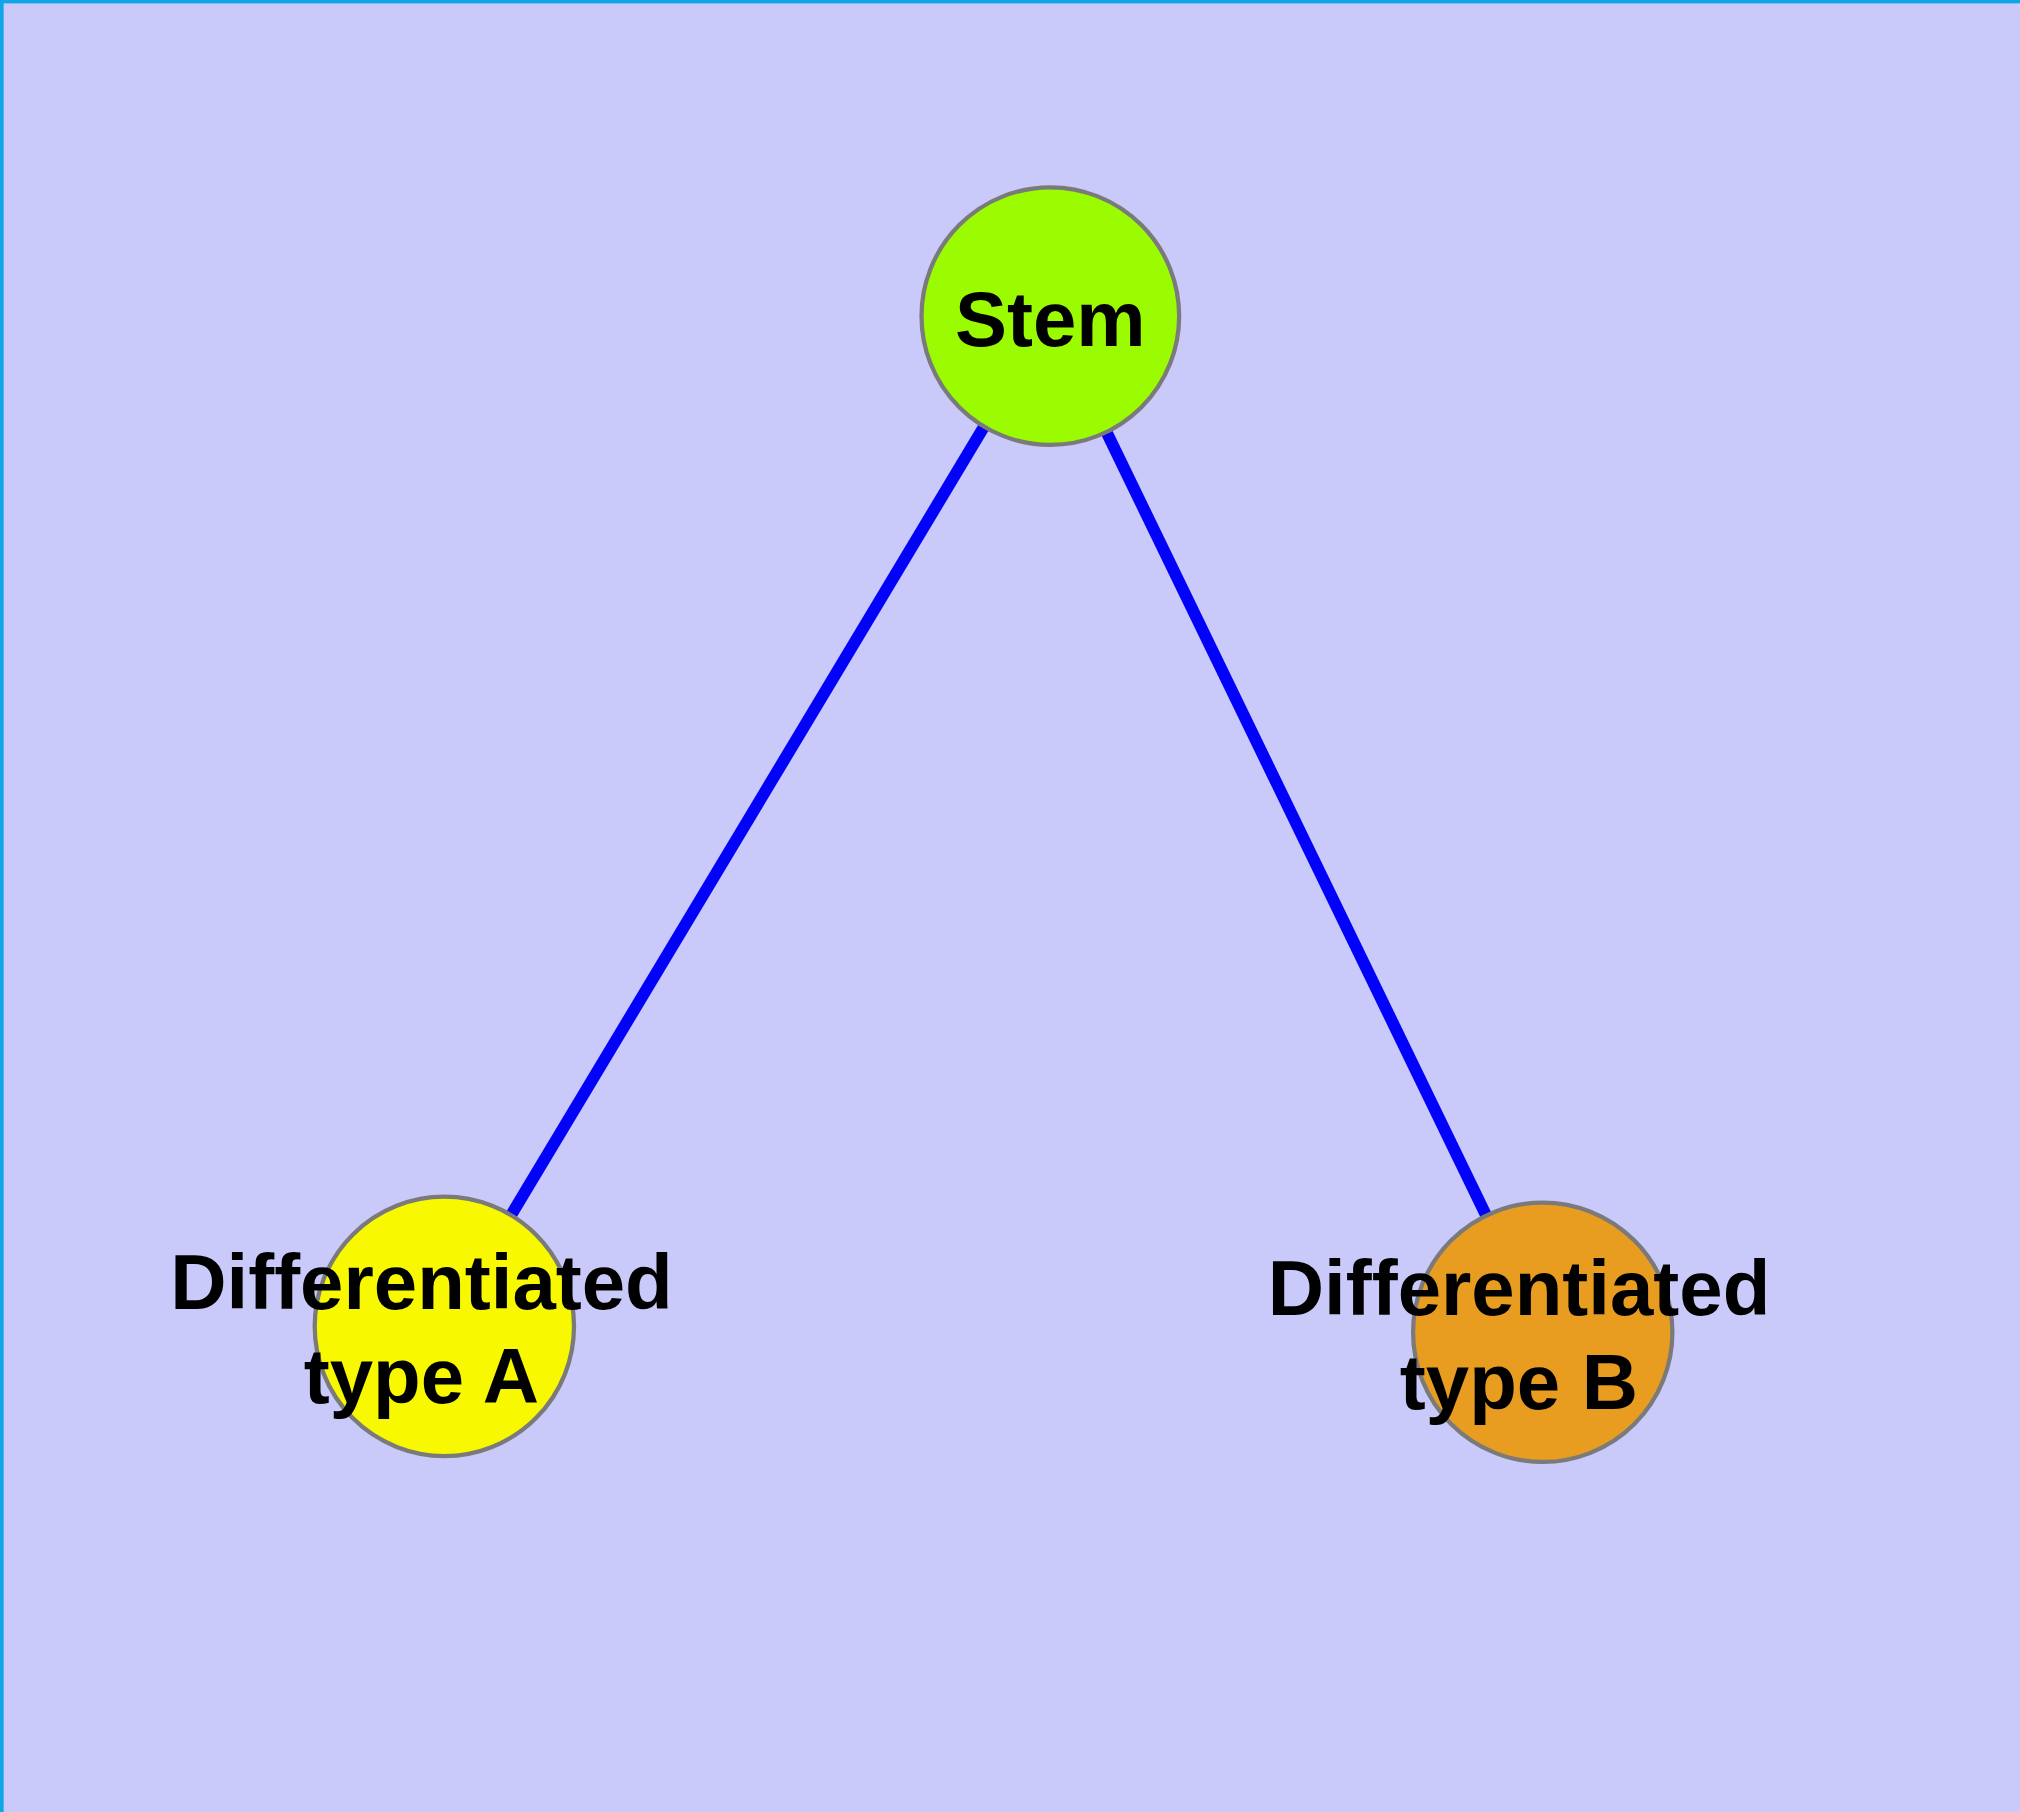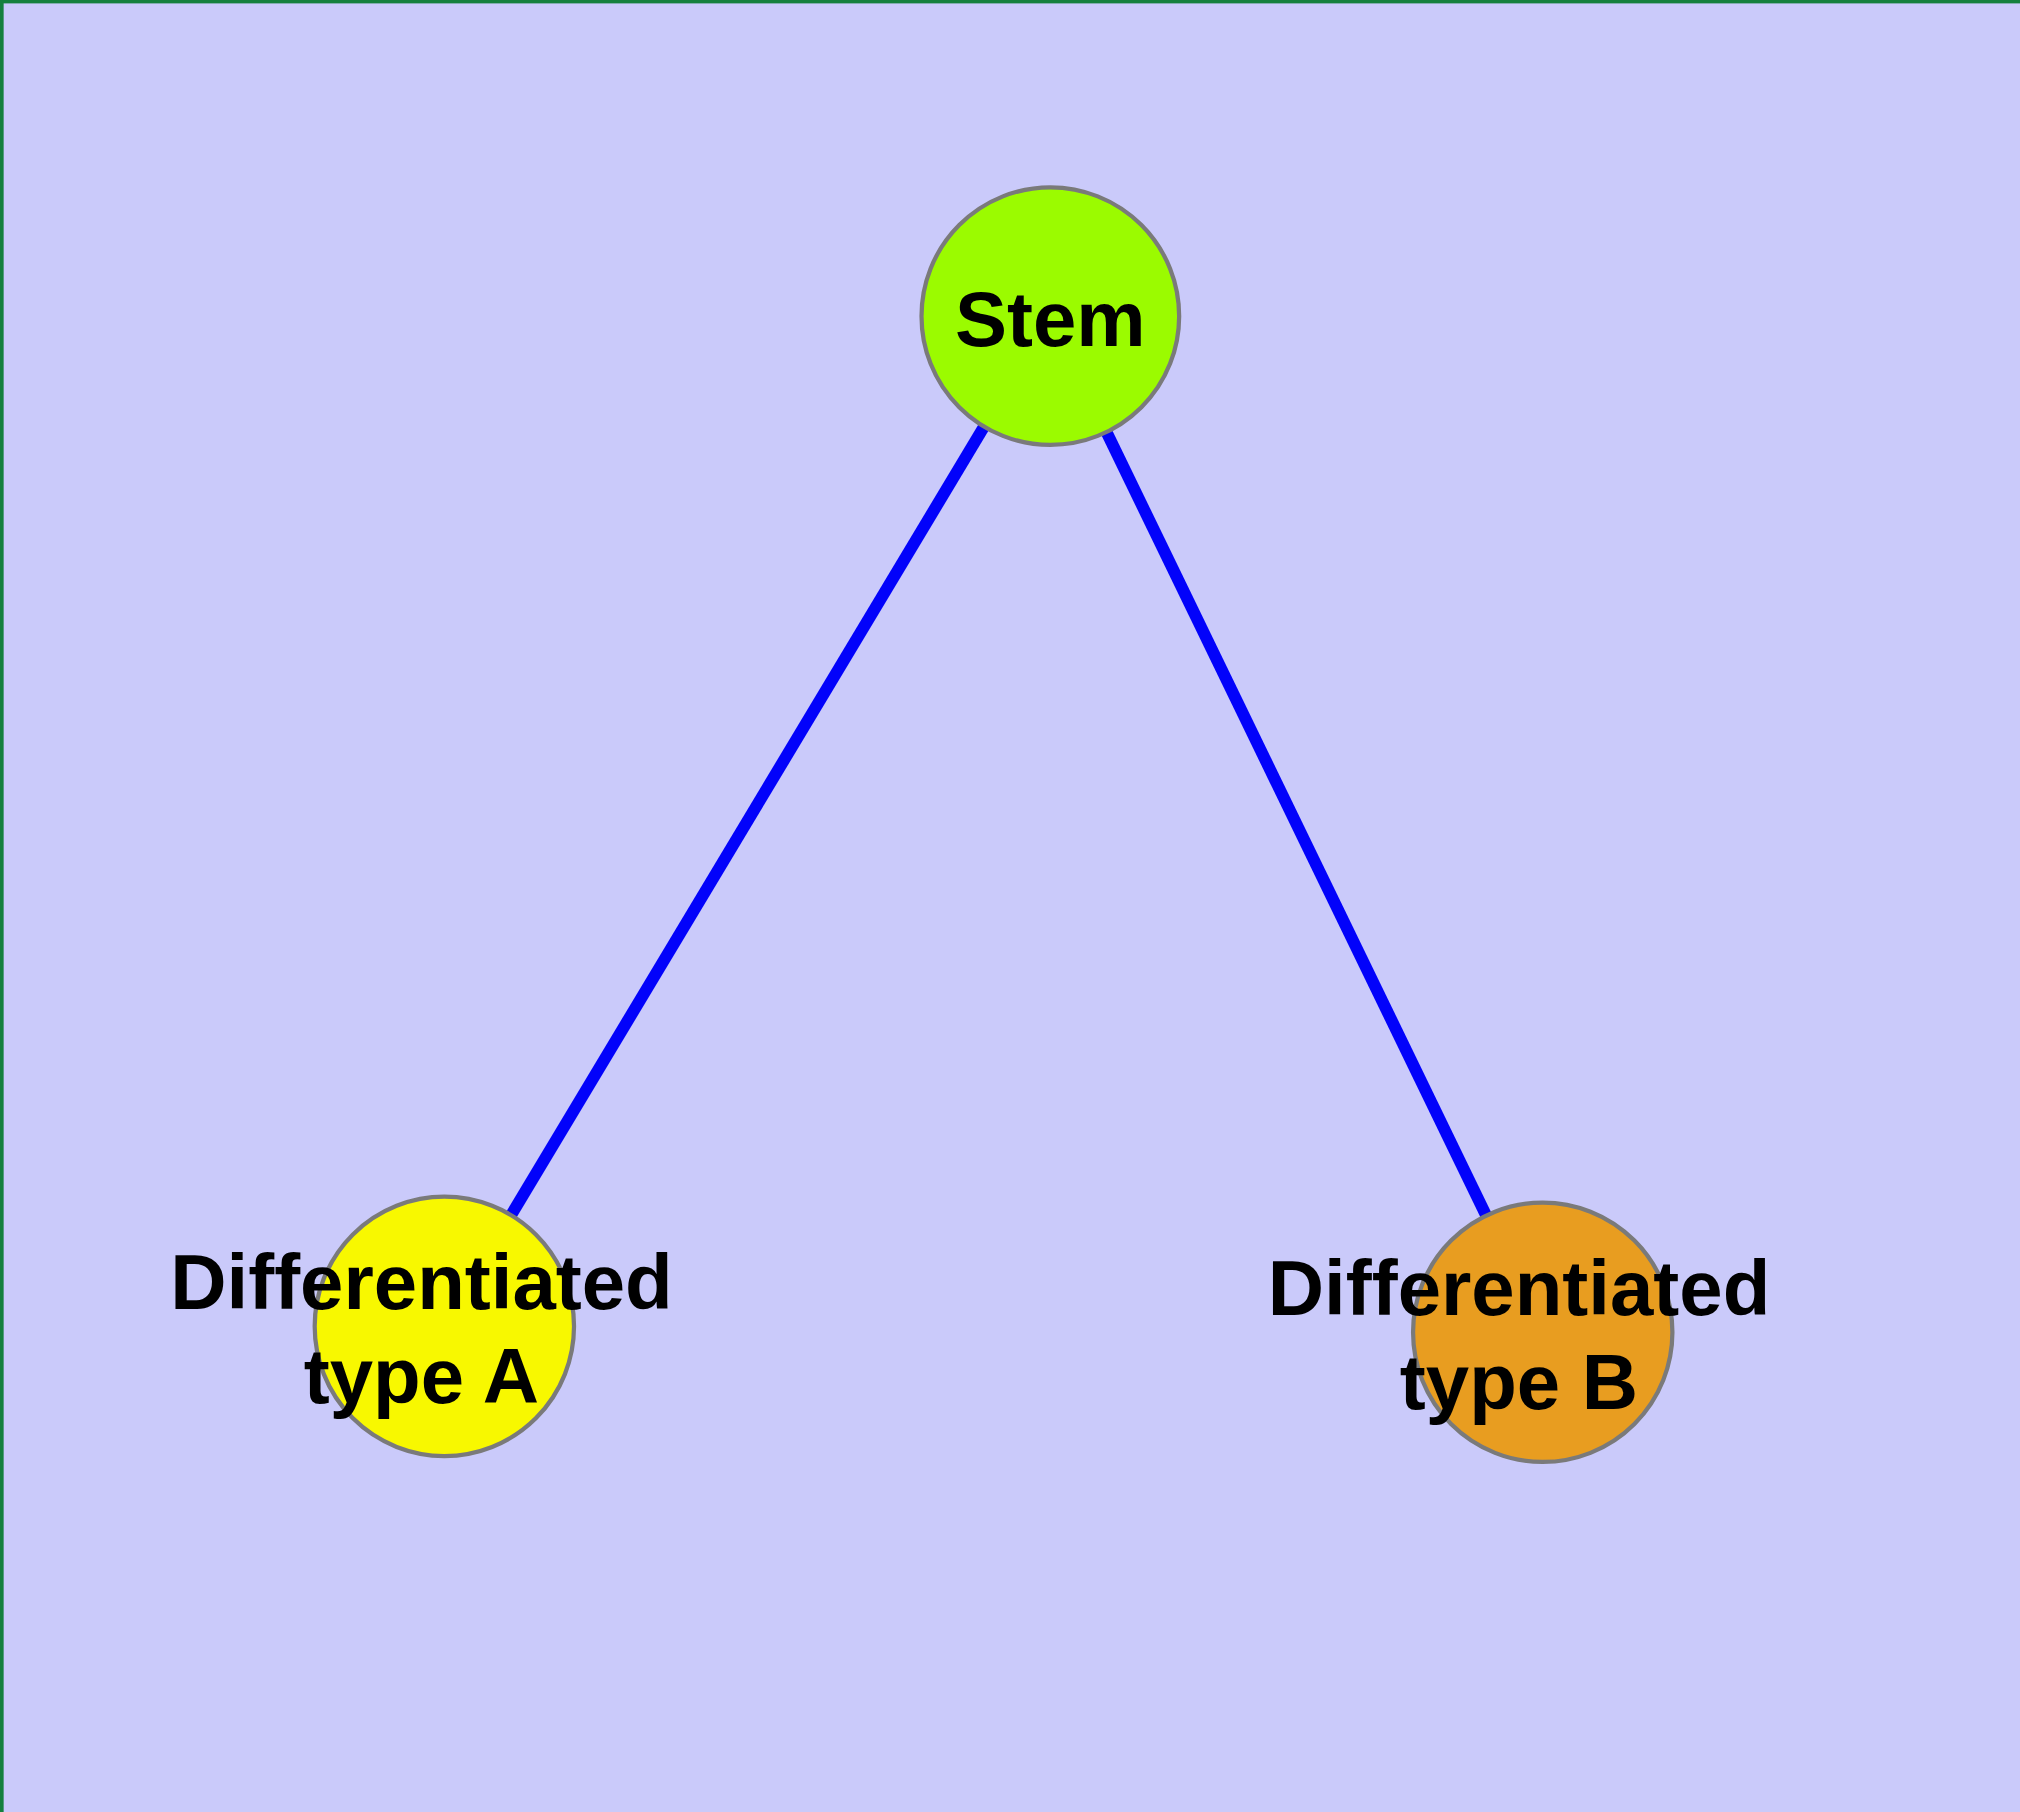--- a/index.html
+++ b/index.html
@@ -4,21 +4,21 @@
 <style>
   html, body {
     margin: 0;
     padding: 0;
     background: #ffffff;
   }
   .page {
     position: relative;
     width: 2021px;
     height: 1812px;
-    background: #15803d;
+    background: #0ea5e9;
     overflow: hidden;
   }
   svg.diagram {
     position: absolute;
     top: 0;
     left: 0;
     display: block;
   }
   svg.diagram text {
     font-family: "Liberation Sans", sans-serif;

